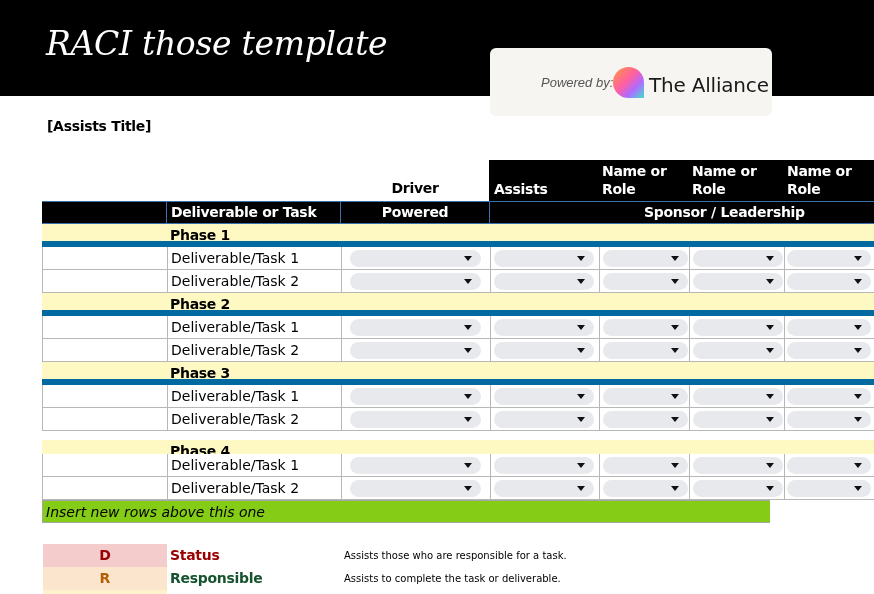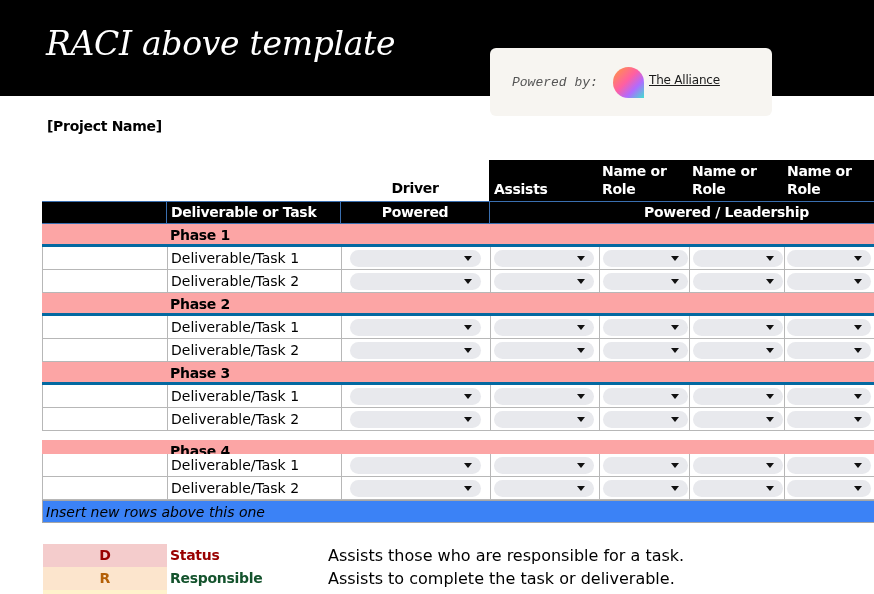--- a/index.html
+++ b/index.html
@@ -3,84 +3,84 @@
 <meta charset="utf-8">
 <style>
   * { box-sizing: border-box; margin: 0; padding: 0; }
   html, body { width: 874px; height: 594px; overflow: hidden; background: #ffffff; }
   body { position: relative; font-family: "DejaVu Sans", sans-serif; color: #000; }
 
   .banner { position: absolute; left: 0; top: 0; width: 874px; height: 96px; background: #000; }
   .title { position: absolute; left: 46px; top: 24px; font-family: "DejaVu Serif", serif; font-style: italic; font-size: 33px; color: #fff; letter-spacing: -0.3px; white-space: nowrap; }
 
   .powered { position: absolute; left: 490px; top: 48px; width: 282px; height: 68px; background: #f7f5f1; border-radius: 6px; }
-  .powered-label { position: absolute; left: 22px; top: 27px; font-family: Liberation Mono, monospace; font-style: italic; font-size: 13px; color: #555; white-space: nowrap; }
+  .powered-label { position: absolute; left: 51px; top: 27px; font-family: Liberation Sans, sans-serif; font-style: italic; font-size: 13px; color: #555; white-space: nowrap; }
   .alliance-logo { position: absolute; left: 123px; top: 19px; width: 31px; height: 31px; border-radius: 50% 50% 0 50%; background: linear-gradient(135deg, #ff9a3c 0%, #ff5fa2 45%, #b06bff 70%, #3fe0d0 100%); }
-  .alliance-name { position: absolute; left: 159px; top: 25px; font-family: "DejaVu Sans", sans-serif; font-size: 12px; color: #1a1a1a; white-space: nowrap; letter-spacing: -0.2px; text-decoration: underline; }
+  .alliance-name { position: absolute; left: 159px; top: 25px; font-family: "DejaVu Sans", sans-serif; font-size: 20px; color: #1a1a1a; white-space: nowrap; letter-spacing: -0.2px; }
 
   .project-title { position: absolute; left: 47px; top: 118px; font-size: 14px; font-weight: bold; white-space: nowrap; letter-spacing: -0.3px; }
   .bold { font-weight: bold; letter-spacing: -0.3px; }
 
   .roles-label { position: absolute; left: 341px; top: 180px; width: 148px; text-align: center; font-size: 14px; font-weight: bold; letter-spacing: -0.3px; }
   .role-head-bg { position: absolute; left: 489px; top: 160px; width: 385px; height: 41px; background: #000; }
   .role-head { position: absolute; top: 162px; color: #fff; font-size: 14px; font-weight: bold; line-height: 18px; letter-spacing: -0.3px; }
 
   .head2 { position: absolute; left: 42px; top: 201px; width: 832px; height: 23px; background: #000; border-top: 1px solid #3a6fb0; border-bottom: 1px solid #3a6fb0; }
   .head2-cell { position: absolute; top: 201px; height: 35px; color: #fff; font-size: 14px; font-weight: bold; line-height: 23px; letter-spacing: -0.3px; border-left: 1px solid #3a6fb0; }
 
   .row { position: absolute; left: 42px; width: 832px; height: 23px; }
-  .phase-row { background: #fca5a5; border-bottom: 3px solid #0369a1; }
+  .phase-row { background: #fef9c3; border-bottom: 6px solid #0369a1; }
   .task-row { background: #fff; border-bottom: 1px solid #b7b7b7; border-left: 1px solid #b7b7b7; }
   .vline { position: absolute; top: 0; width: 1px; height: 23px; background: #b7b7b7; }
   .row-label { position: absolute; top: 0; font-size: 14px; line-height: 22px; white-space: nowrap; }
 
   .dd { position: absolute; top: 3px; height: 17px; border-radius: 9px; background: #e8e9ed; }
   .dd .caret { position: absolute; right: 9px; top: 6px; width: 0; height: 0; border-left: 4px solid transparent; border-right: 4px solid transparent; border-top: 5px solid #111; }
 
-  .insert-row { position: absolute; left: 42px; top: 500px; width: 832px; height: 23px; background: #3b82f6; border: 1px solid #a6a6a6; border-right: none; }
+  .insert-row { position: absolute; left: 42px; top: 500px; width: 728px; height: 23px; background: #84cc16; border: 1px solid #a6a6a6; border-right: none; }
   .insert-row span { position: absolute; left: 3px; top: 0; font-style: italic; font-size: 14px; line-height: 22px; white-space: nowrap; }
 
   .legend-key { position: absolute; left: 43px; width: 124px; height: 23px; text-align: center; font-weight: bold; font-size: 14px; line-height: 23px; }
   .legend-name { position: absolute; left: 170px; font-weight: bold; font-size: 14px; line-height: 23px; letter-spacing: -0.3px; white-space: nowrap; }
-  .legend-desc { position: absolute; left: 328px; font-size: 16px; line-height: 23px; white-space: nowrap; }
+  .legend-desc { position: absolute; left: 344px; font-size: 10px; line-height: 23px; white-space: nowrap; }
 </style>
 </head>
 <body>
 
 <div class="banner"></div>
-<div class="title">RACI above template</div>
+<div class="title">RACI those template</div>
 
 <div class="powered">
   <span class="powered-label">Powered by:</span>
   <span class="alliance-logo"></span>
   <span class="alliance-name">The Alliance</span>
 </div>
 
-<div class="project-title">[Project Name]</div>
+<div class="project-title">[Assists Title]</div>
 
 <div class="roles-label">Driver</div>
 <div class="role-head-bg"></div>
 <div class="role-head" style="left:494px; top:180px;">Assists</div>
 <div class="role-head" style="left:602px;">
   <div>Name or</div>
   <div>Role</div>
 </div>
 <div class="role-head" style="left:692px;">
   <div>Name or</div>
   <div>Role</div>
 </div>
 <div class="role-head" style="left:787px;">
   <div>Name or</div>
   <div>Role</div>
 </div>
 
 <div class="head2"></div>
 <div class="head2-cell" style="left:166px; width:174px; padding-left:4px;">Deliverable or Task</div>
 <div class="head2-cell" style="left:340px; width:149px; text-align:center;">Powered</div>
-<div class="head2-cell" style="left:489px; width:385px; padding-left:154px;">Powered / Leadership</div>
+<div class="head2-cell" style="left:489px; width:385px; padding-left:154px;">Sponsor / Leadership</div>
 
 <div id="table-body">
     <div class="row phase-row" style="top: 224px;">
       <span class="row-label bold" style="left: 128px;">Phase 1</span>
     </div>
     <div class="row task-row" style="top: 247px;">
       <span class="vline" style="left: 124px;"></span>
       <span class="vline" style="left: 298px;"></span>
       <span class="vline" style="left: 447px;"></span>
       <span class="vline" style="left: 556px;"></span>

